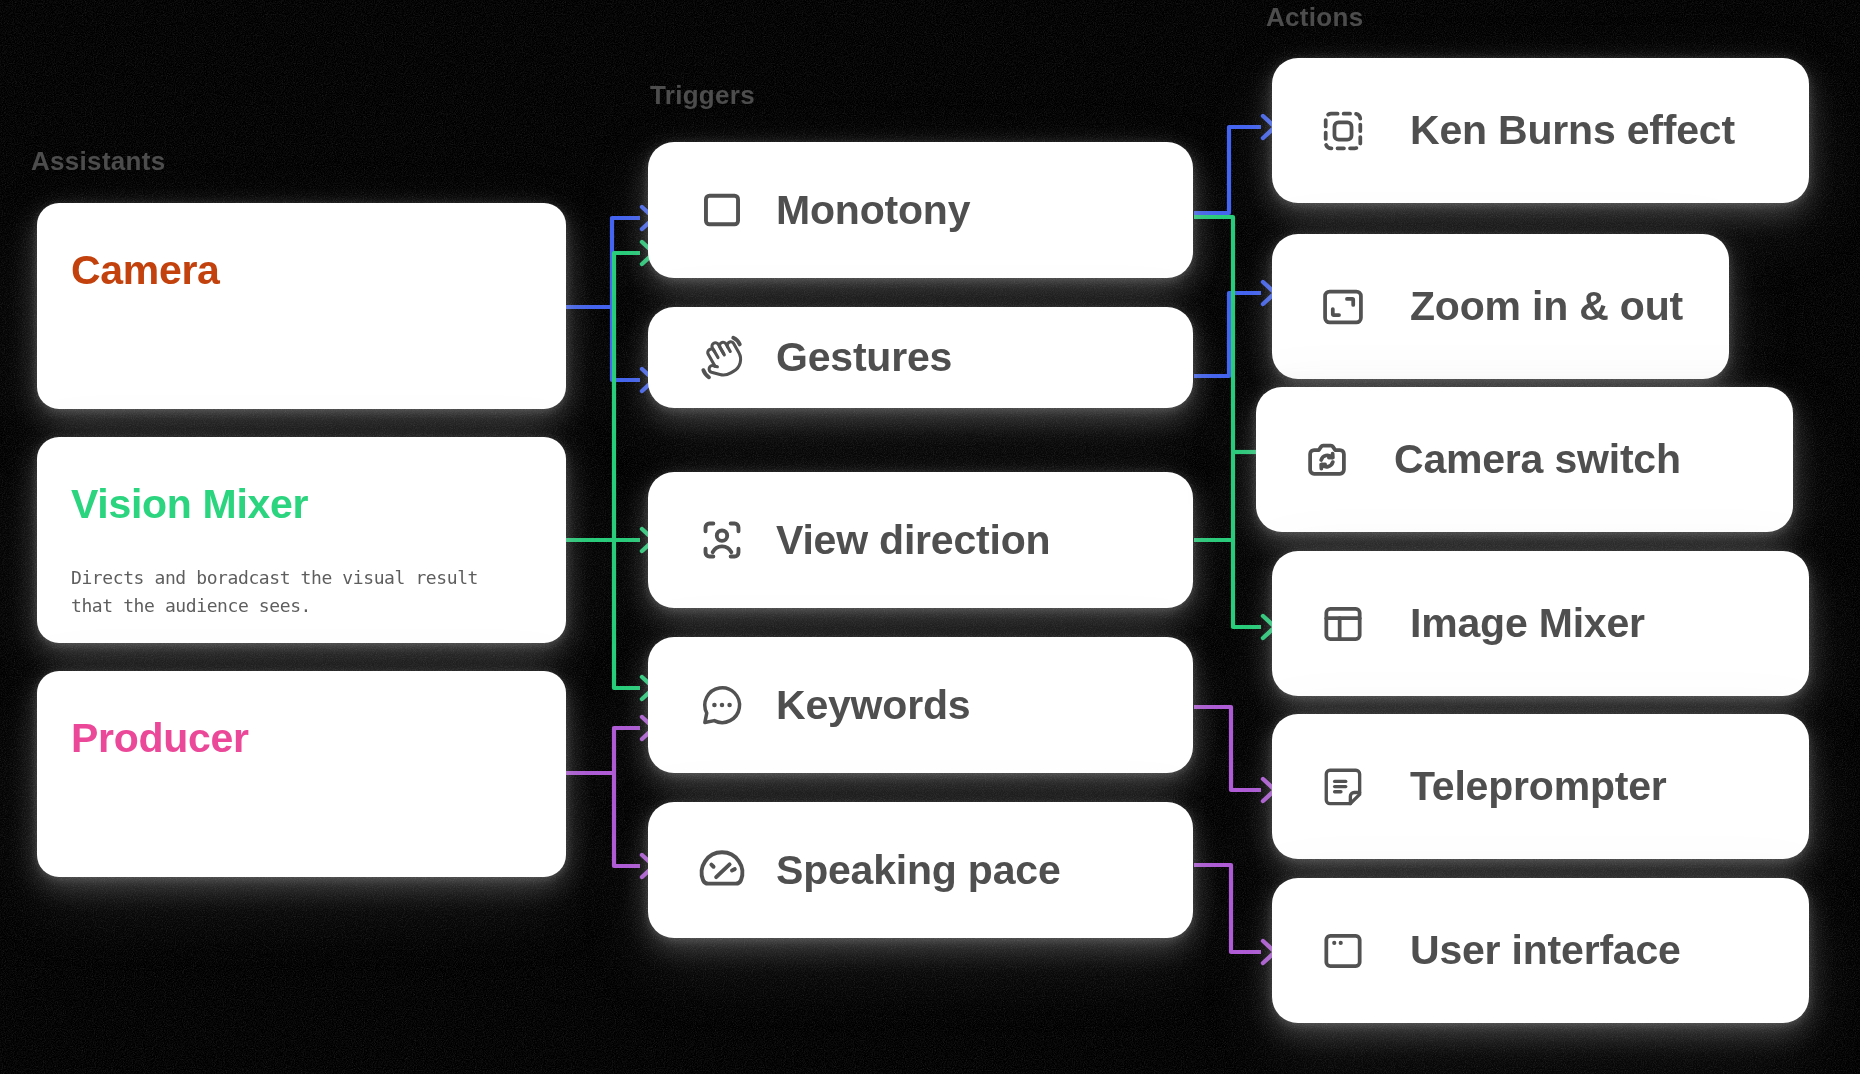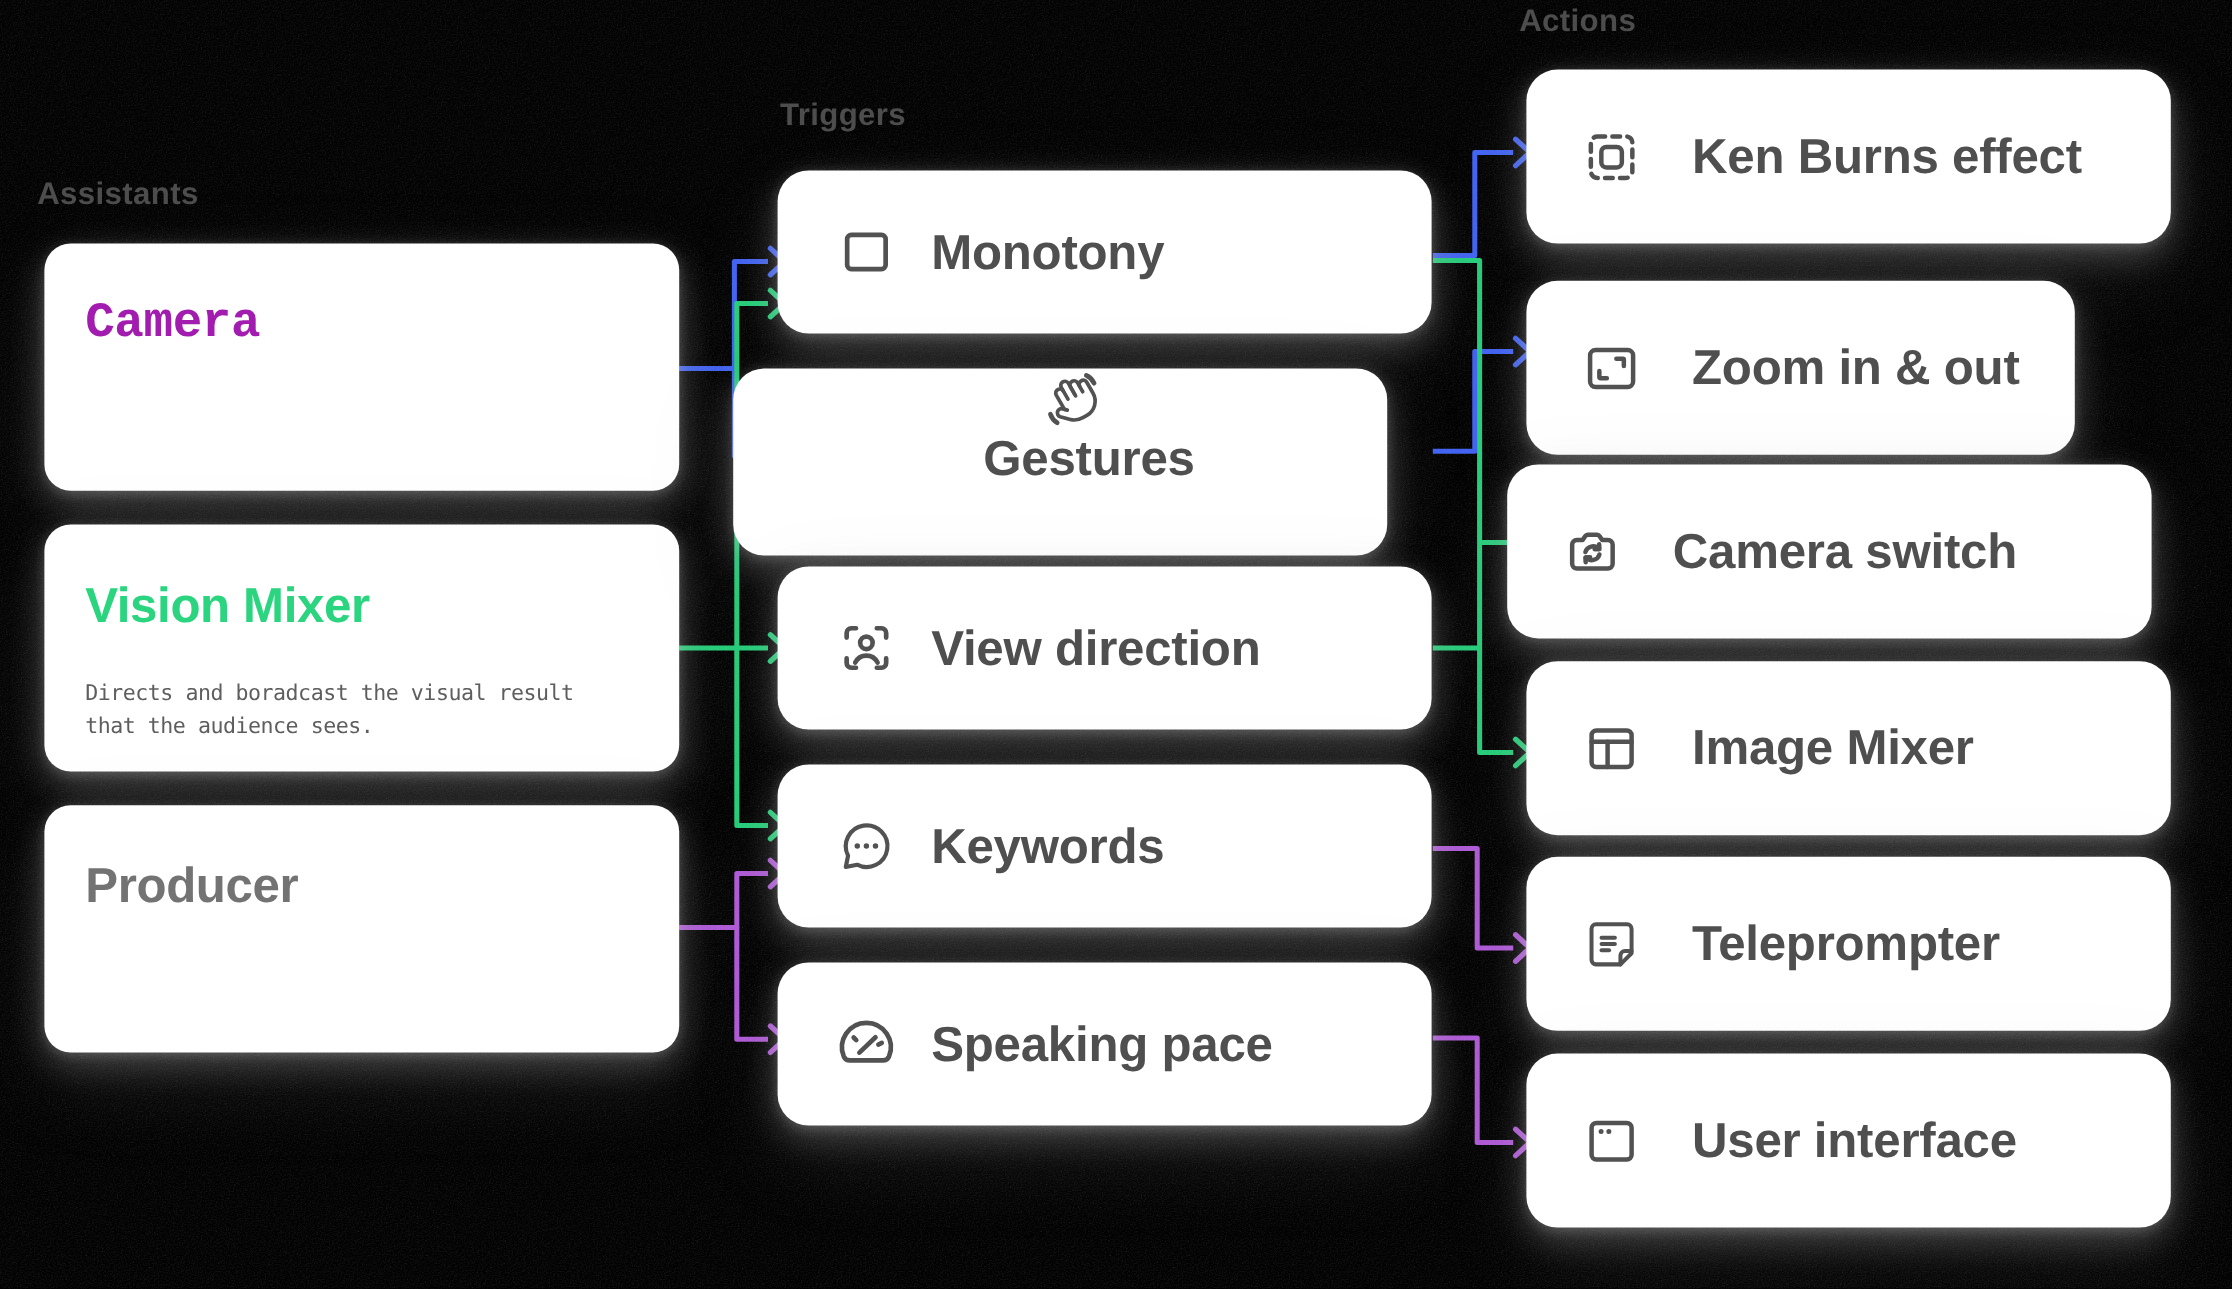--- a/index.html
+++ b/index.html
@@ -60,39 +60,39 @@
         <polyline points="1194,865 1231,865 1231,952 1261,952" fill="none" stroke="#B25CDA" stroke-width="4.2" stroke-linejoin="round" marker-end="url(#head-purple)"></polyline>
       </g>
   </svg>
 
   <div class="col-heading" style="left:31px;top:146px">Assistants</div>
   <div class="col-heading" style="left:650px;top:80px">Triggers</div>
   <div class="col-heading" style="left:1266px;top:2px">Actions</div>
 
   <div id="card-root">
       <div class="card acard" style="left: 37px; top: 203px; width: 529px; height: 206px;">
-        <h2 class="title" style="color: #a21caf; font-family: Liberation Mono, monospace;">Camera</h2>
+        <h2 class="title" style="color: #c2410c;">Camera</h2>
       </div>
       <div class="card acard" style="left: 37px; top: 437px; width: 529px; height: 206px;">
         <h2 class="title" style="color: rgb(43, 212, 126);">Vision Mixer</h2>
         <p class="desc">Directs and boradcast the visual result
 that the audience sees.</p>
       </div>
       <div class="card acard" style="left: 37px; top: 671px; width: 529px; height: 206px;">
-        <h2 class="title" style="color: #737373;">Producer</h2>
+        <h2 class="title" style="color: #ec4899;">Producer</h2>
       </div>
       <div class="card rcard trigger-card" style="left: 648px; top: 142px; width: 545px; height: 136px;">
         <span class="icon">
           <svg viewBox="0 0 24 24" fill="none" stroke="currentColor" stroke-width="1.8" stroke-linecap="round" stroke-linejoin="round">
             <rect x="4.6" y="5.4" width="14.8" height="13.2" rx="1.6"></rect>
           </svg>
         </span>
         <span class="label">Monotony</span>
       </div>
-      <div class="card rcard trigger-card" style="left: 611px; top: 307px; width: 545px; height: 156px; flex-direction: column;">
+      <div class="card rcard trigger-card" style="left: 648px; top: 307px; width: 545px; height: 101px;">
         <span class="icon">
           <svg viewBox="0 0 24 24" fill="none" stroke="currentColor" stroke-width="1.8" stroke-linecap="round" stroke-linejoin="round">
      <g transform="rotate(-30 12 12) translate(2.6 2.6) scale(0.79)">
        <path d="M18 11V6a2 2 0 0 0-4 0v5"></path>
               <path d="M14 10V4a2 2 0 0 0-4 0v2"></path>
        <path d="M10 10.5V6a2 2 0 0 0-4 0v8"></path>
        <path d="M18 8a2 2 0 1 1 4 0v6a8 8 0 0 1-8 8h-2c-2.8 0-4.5-.86-5.99-2.34l-3.6-3.6a2 2 0 0 1 2.83-2.82L7 15"></path>
      </g>
      <path d="M17.2 2.7a6.2 6.2 0 0 1 3 3"></path>
             <path d="M3.4 17.6a6.2 6.2 0 0 0 2.6 3.3"></path>

